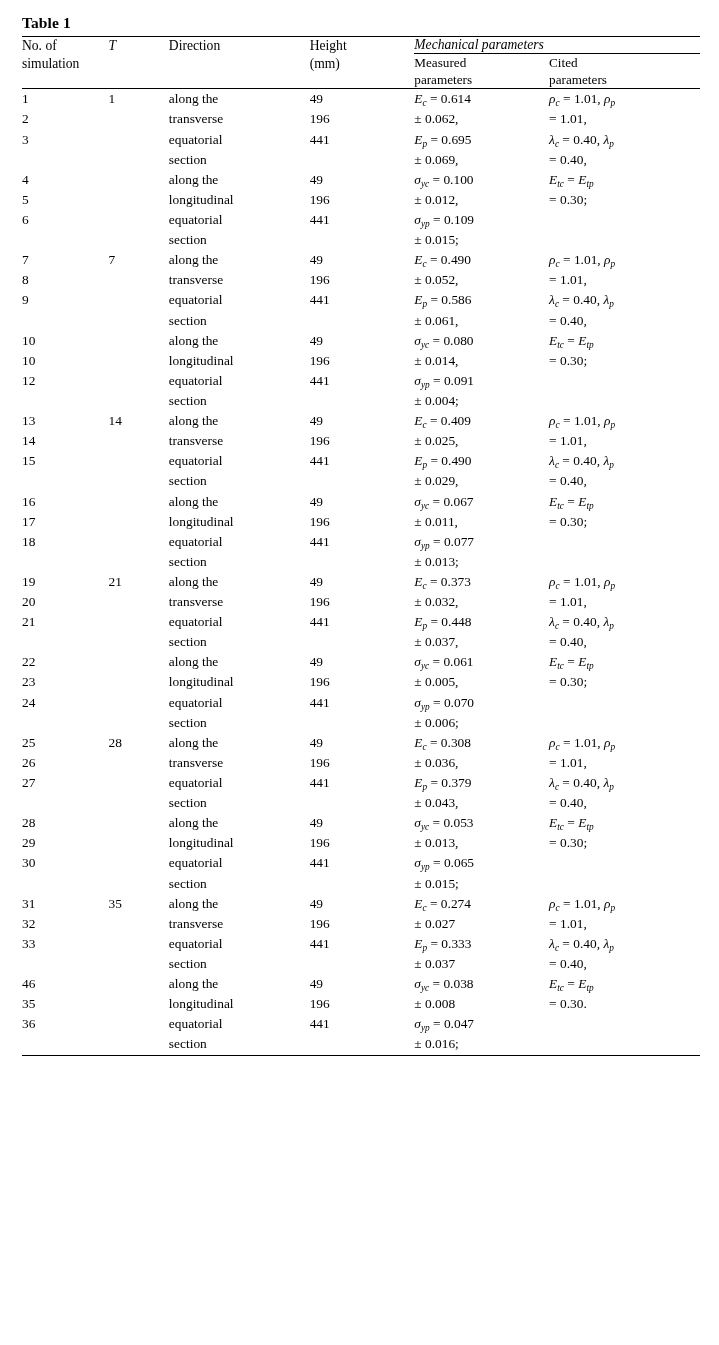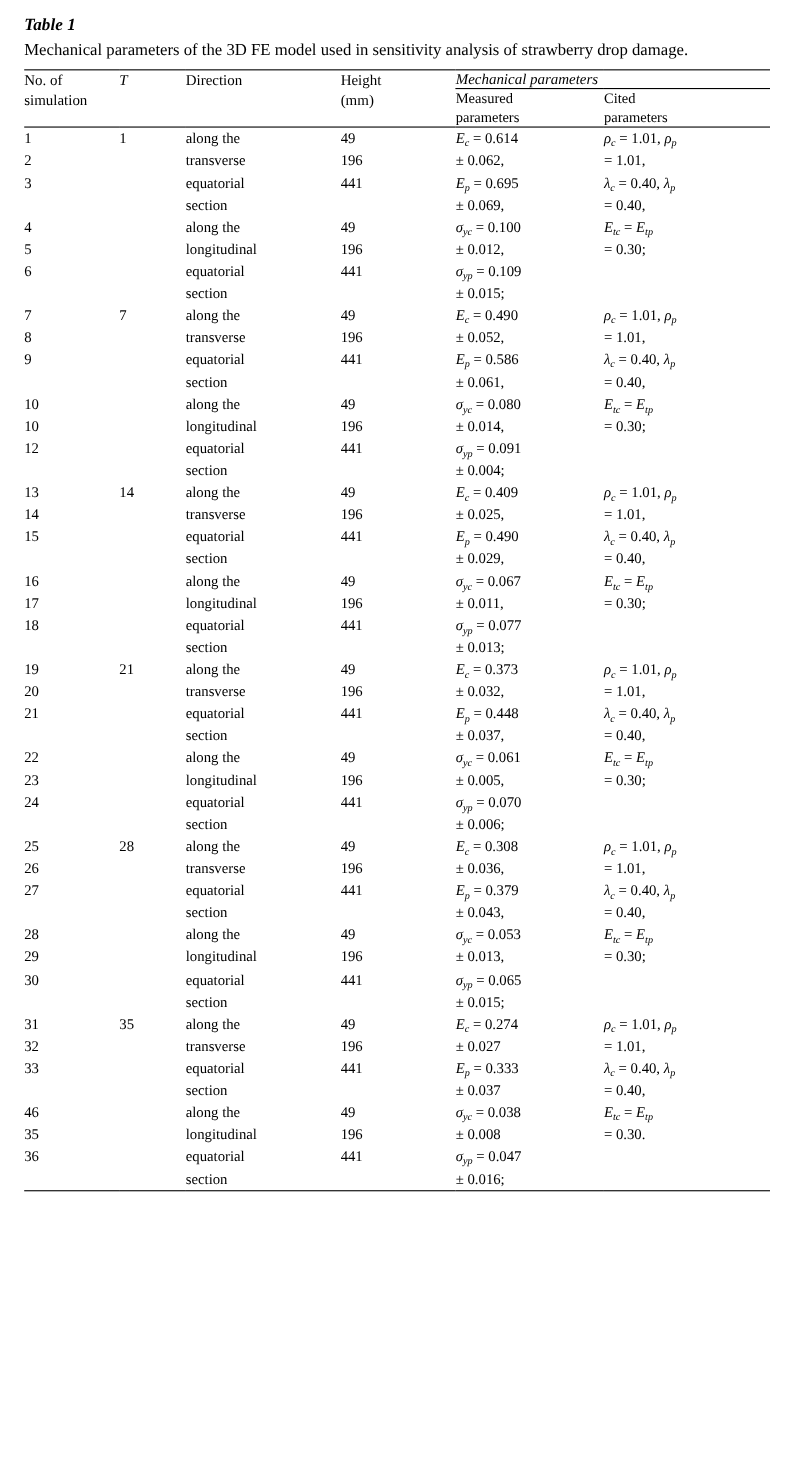--- a/index.html
+++ b/index.html
@@ -18,21 +18,20 @@
     padding: 14px 18px 0 22px;
     box-sizing: border-box;
     width: 719px;
   }
   .table-label {
     font-family: "Liberation Serif", serif;
     font-weight: bold;
     font-size: 15.5px;
     margin: 0 0 4px 0;
     letter-spacing: 0.1px;
-    font-style: italic;
   }
   .caption {
     font-size: 15.2px;
     line-height: 1.32;
     text-align: justify;
     text-justify: inter-word;
     margin: 0 0 7px 0;
     width: 678px;
   }
   table.tbl {
@@ -88,21 +87,20 @@
   .col-meas { width: 134px; }
   .col-cited { width: 150px; }
   .nowrap { white-space: nowrap; }
 </style>
 </head>
 <body>
 
 <div class="page">
 
   <div class="table-label">Table 1</div>
-  <div class="caption">Mechanical parameters of the 3D FE model used in sensitivity analysis of strawberry drop damage.</div>
 
   <table class="tbl">
     <colgroup>
       <col class="col-no">
       <col class="col-t">
       <col class="col-dir">
       <col class="col-h">
       <col class="col-meas">
       <col class="col-cited">
     </colgroup>

